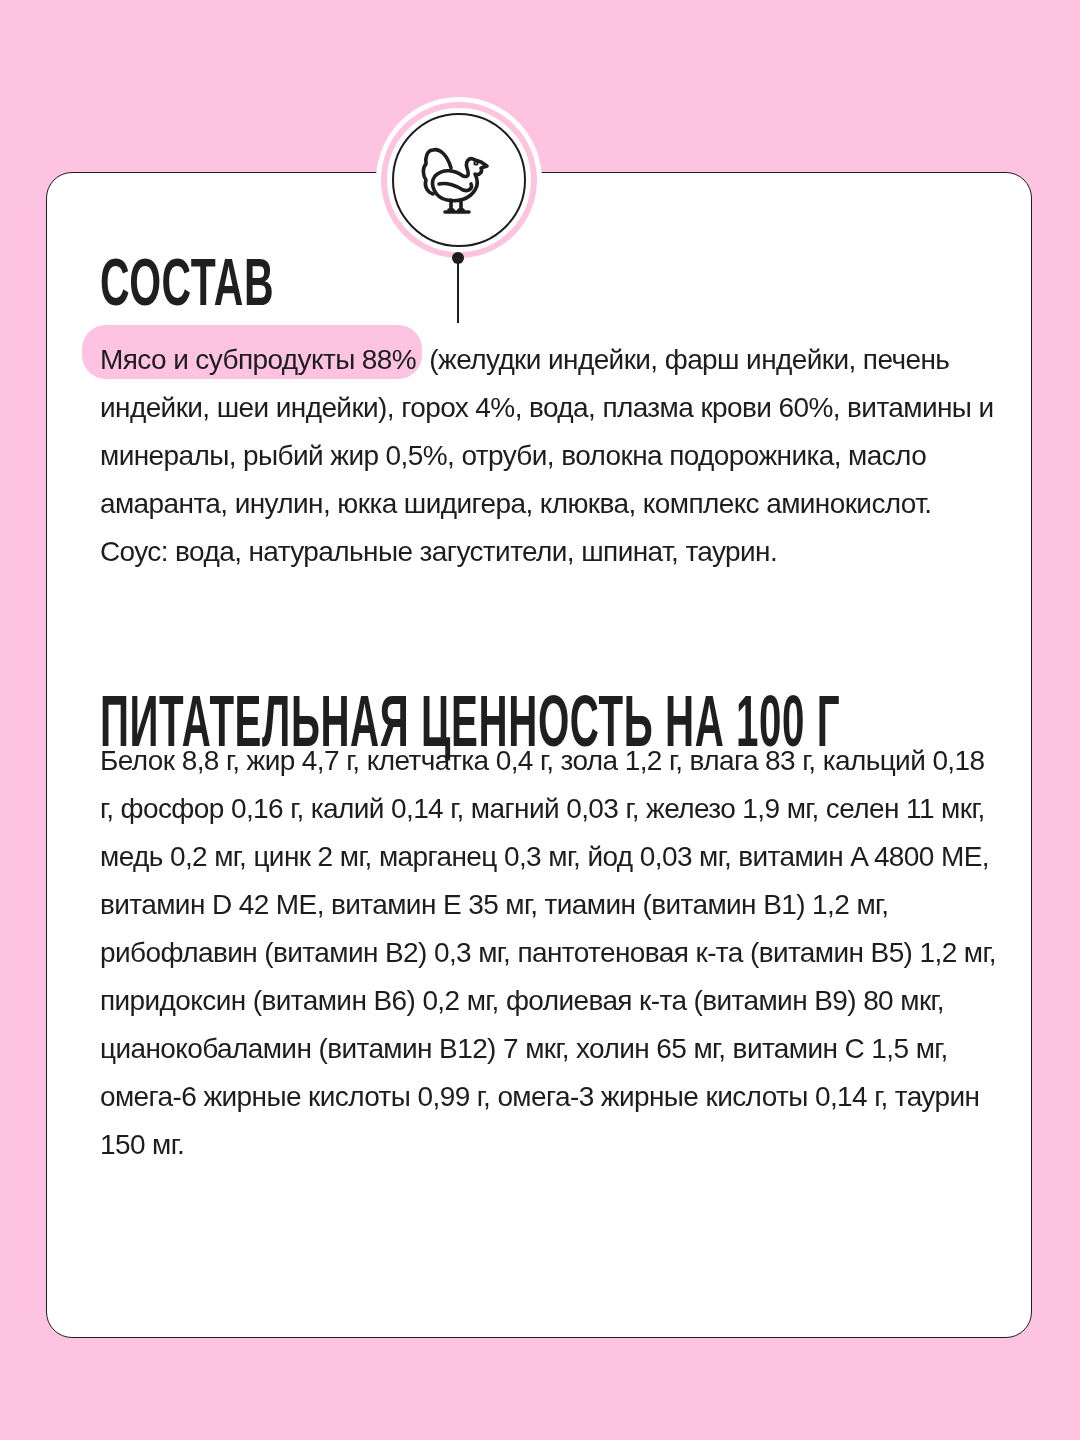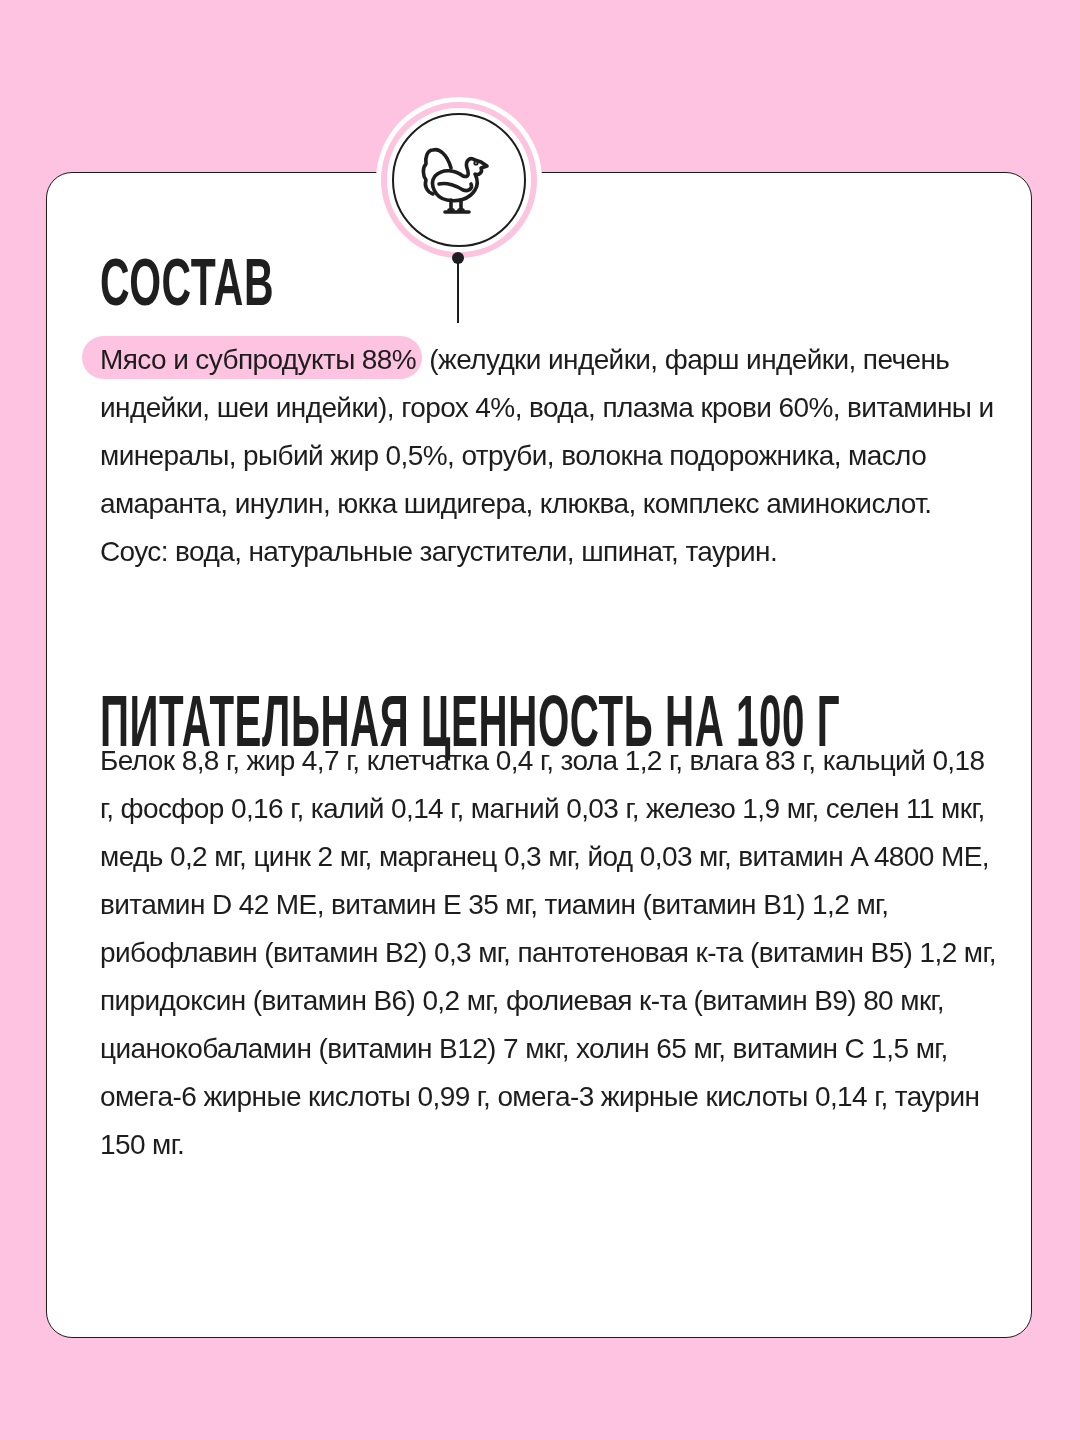--- a/index.html
+++ b/index.html
@@ -36,21 +36,21 @@
   }
   .h-sostav { top:244px; font-size:66px; transform:scaleX(0.62); }
   .h-pit { top:680px; font-size:72px; transform:scaleX(0.56); }
   .para {
     position:absolute; left:100px; width:900px; font-size:28px; line-height:48px;
     color:#1d1d1d; letter-spacing:-0.6px;
   }
   .p-sostav { top:336px; }
   .p-pit { top:737px; }
   .hl {
-    background:#fdc3e0; border-radius:24px; padding:8px 6px 4px 0; margin-left:-18px; padding-left:18px;
+    background:#fdc3e0; border-radius:24px; padding:19px 6px 4px 0; margin-left:-18px; padding-left:18px;
   }
 </style>
 </head>
 <body>
 
 <div class="card"></div>
 
 <div class="badge-outer"></div>
 <div class="badge-ring"></div>
 <div class="badge-inner">

